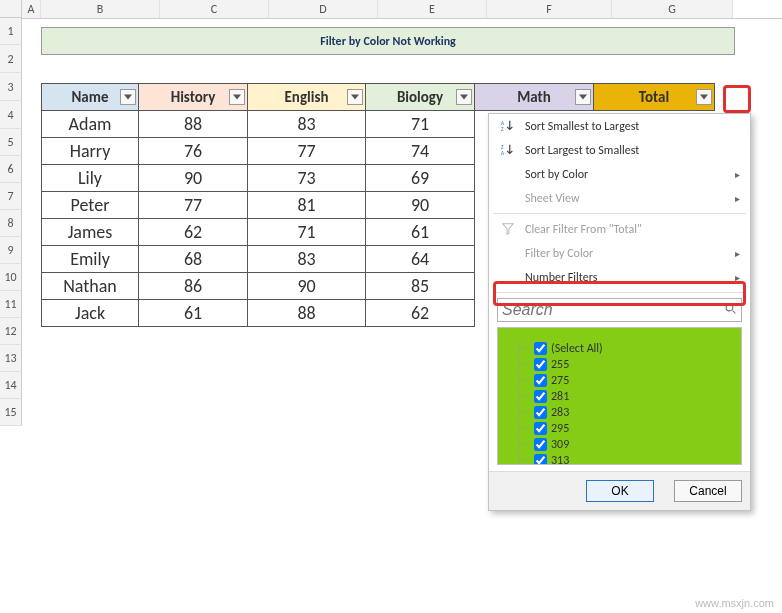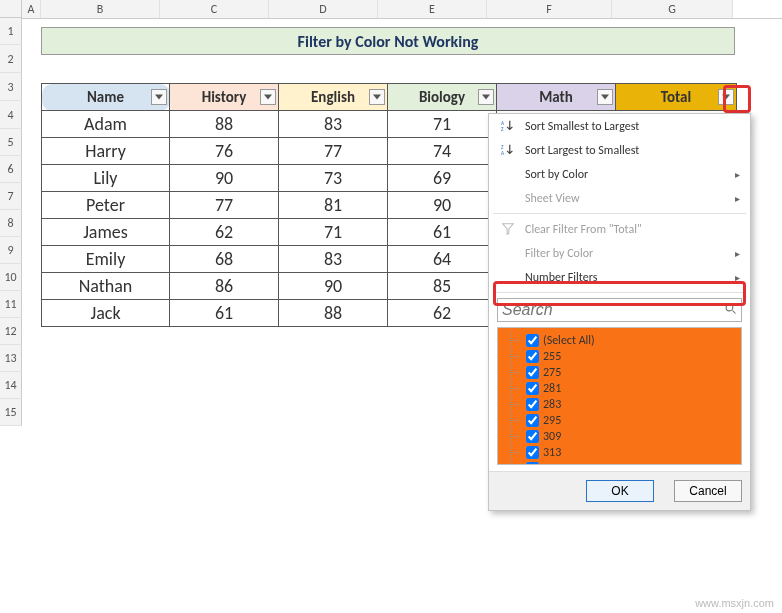--- a/index.html
+++ b/index.html
@@ -2,30 +2,30 @@
 <html><head>
   <meta charset="utf-8">
   <style>
     * { box-sizing: border-box; margin: 0; padding: 0; }
     body { font-family: Calibri, Arial, sans-serif; font-size: 14px; background: #fff; color: #333; width: 782px; height: 613px; position: relative; overflow: hidden; }
     
     .col-headers { display: flex; background: #fff; border-bottom: 1px solid #ccc; }
     .col-header { text-align: center; font-size: 12px; color: #555; border-right: 1px solid #e0e0e0; padding: 2px 0; background: #f3f3f3; }
     .row-header { width: 22px; text-align: center; font-size: 12px; color: #555; background: #f3f3f3; border-right: 1px solid #ccc; border-bottom: 1px solid #e0e0e0; display: flex; align-items: center; justify-content: center; }
     
-    .title-banner { position: absolute; left: 41px; top: 27px; width: 694px; height: 28px; background: #e2efda; border: 1px solid #999; display: flex; align-items: center; justify-content: center; font-size: 16px; font-weight: bold; color: #203764; }
+    .title-banner { position: absolute; left: 41px; top: 27px; width: 694px; height: 28px; background: #e2efda; border: 1px solid #999; display: flex; align-items: center; justify-content: center; font-size: 12px; font-weight: bold; color: #203764; }
     
     table.data { position: absolute; left: 41px; top: 83px; border-collapse: collapse; }
     table.data th, table.data td { border: 1px solid #555; text-align: center; height: 27px; position: relative; }
     table.data th { font-weight: bold; font-size: 15px; padding: 4px 6px; }
     table.data td { font-size: 18px; padding: 2px 4px; }
     
-    .col-b { width: 128px; border-radius: 10px; }
+    .col-b { width: 97px; }
     .col-c { width: 109px; }
-    .col-d { width: 109px; }
+    .col-d { width: 118px; }
     .col-e { width: 109px; }
     .col-f { width: 119px; }
     .col-g { width: 121px; }
     
     .hdr-name { background: #d6e4f2; }
     .hdr-history { background: #fce4d6; }
     .hdr-english { background: #fff2cc; }
     .hdr-biology { background: #e2efda; }
     .hdr-math { background: #d9d2e9; }
     .hdr-total { background: #eab308; }
@@ -43,21 +43,21 @@
     .menu-item.disabled { color: #a0a0a0; }
     .menu-icon { width: 22px; display: inline-flex; align-items: center; justify-content: center; margin-right: 6px; }
     .menu-icon svg { width: 14px; height: 14px; }
     .menu-arrow { position: absolute; right: 10px; font-size: 10px; color: #666; }
     .menu-sep { height: 1px; background: #e0e0e0; margin: 3px 4px; }
     
     .search-box { margin: 5px 8px; display: flex; align-items: center; border: 1px solid #b0b0b0; padding: 2px 4px; }
     .search-box input { border: none; outline: none; flex: 1; font-size: 16px; font-style: italic; color: #888; }
     .search-box .sicon { color: #666; }
     
-    .check-list { margin: 0 8px 6px 8px; border: 1px solid #c0c0c0; height: 138px; overflow-y: scroll; padding: 4px; background: #f97316; }
+    .check-list { margin: 0 8px 6px 8px; border: 1px solid #c0c0c0; height: 138px; overflow-y: scroll; padding: 12px; background: #84cc16; }
     .check-item { display: flex; align-items: center; padding: 1px 0 1px 8px; font-size: 12px; }
     .check-item input { margin-right: 4px; }
     .tree-line { width: 16px; border-left: 1px dotted #999; height: 14px; display: inline-block; position: relative; }
     .tree-line::after { content: ''; position: absolute; left: 0; top: 7px; width: 8px; border-top: 1px dotted #999; }
     
     .menu-buttons { display: flex; justify-content: flex-end; gap: 20px; padding: 8px; background: #f0f0f0; border-top: 1px solid #ddd; }
     .menu-buttons button { width: 68px; height: 22px; font-size: 12px; border: 1px solid #999; background: #f8f8f8; }
     .menu-buttons button.ok { border: 1px solid #2a72c4; background: #eaf2fb; }
     
     .callout-2 { left: 493px; top: 281px; width: 253px; height: 25px; }

